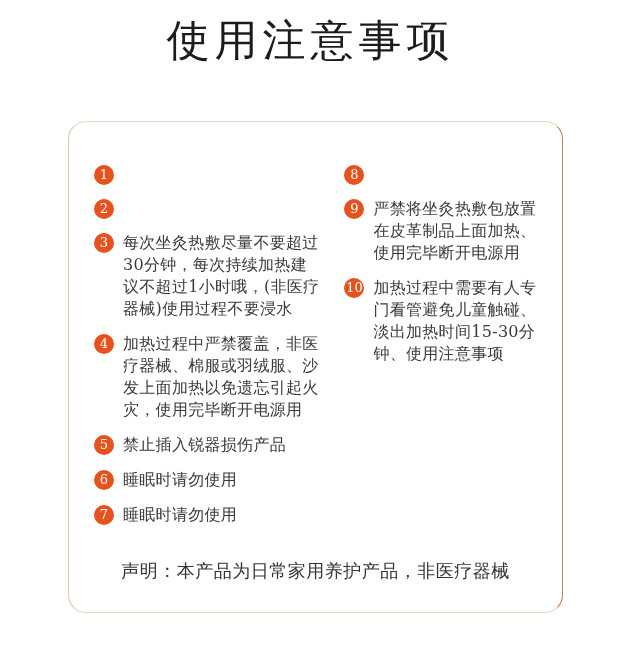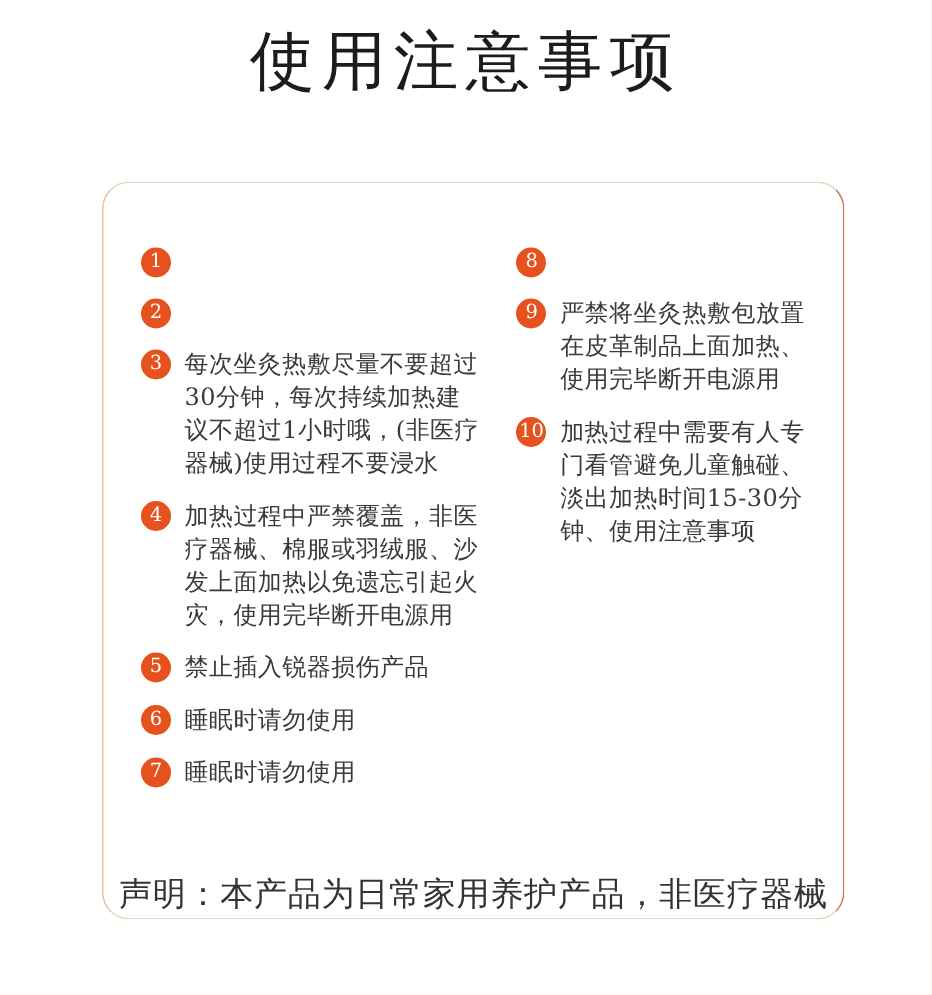--- a/index.html
+++ b/index.html
@@ -70,23 +70,23 @@
     flex: 1;
     font-size: 16px;
     line-height: 22px;
     letter-spacing: 0.3px;
     color: var(--text);
     max-width: 208px;
   }
   .disclaimer {
     position: absolute;
     left: 0; right: 0;
-    top: 459px;
+    top: 437px;
     text-align: center;
-    font-size: 22px;
+    font-size: 18px;
     letter-spacing: 0.5px;
     color: #333333;
   }
 </style>
 </head>
 <body>
 
 <div class="page">
   <h1 class="title">使用注意事项</h1>
 

